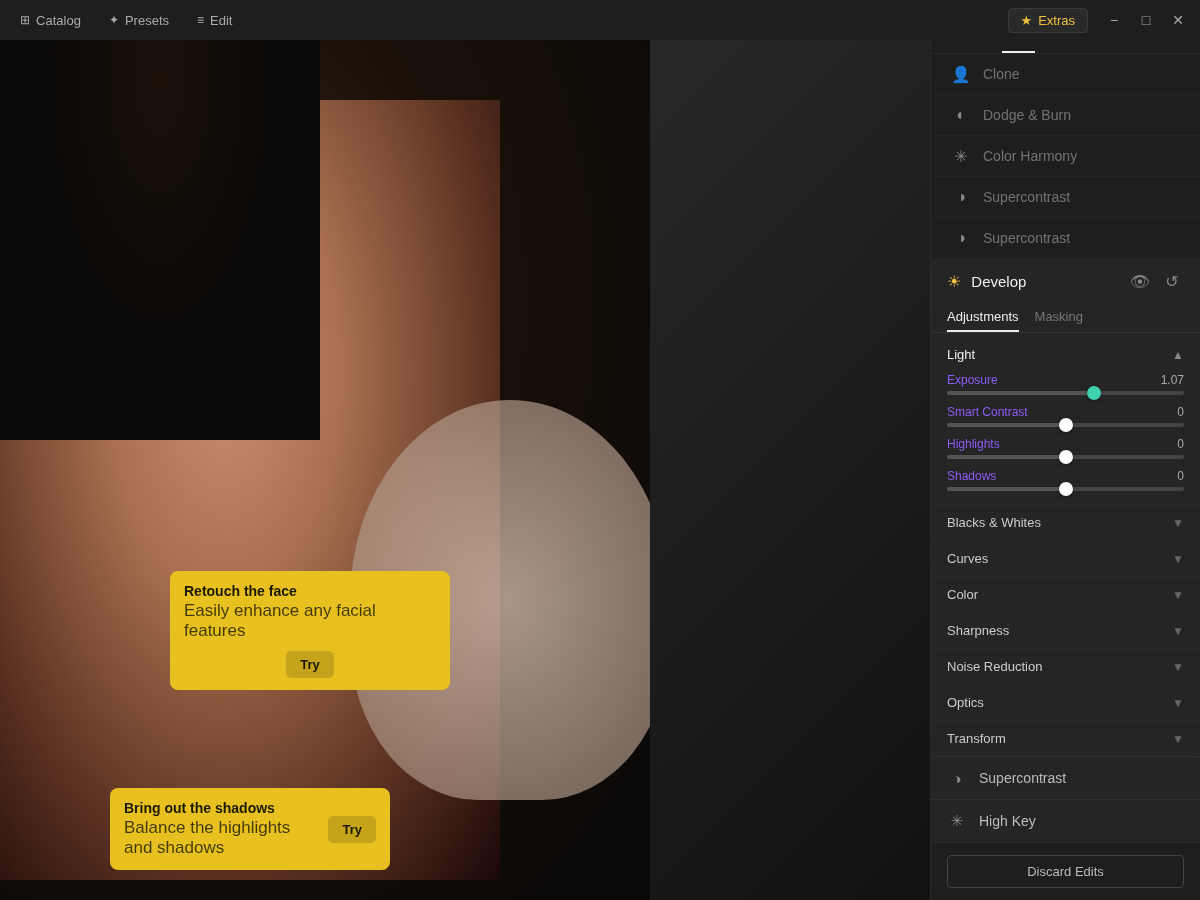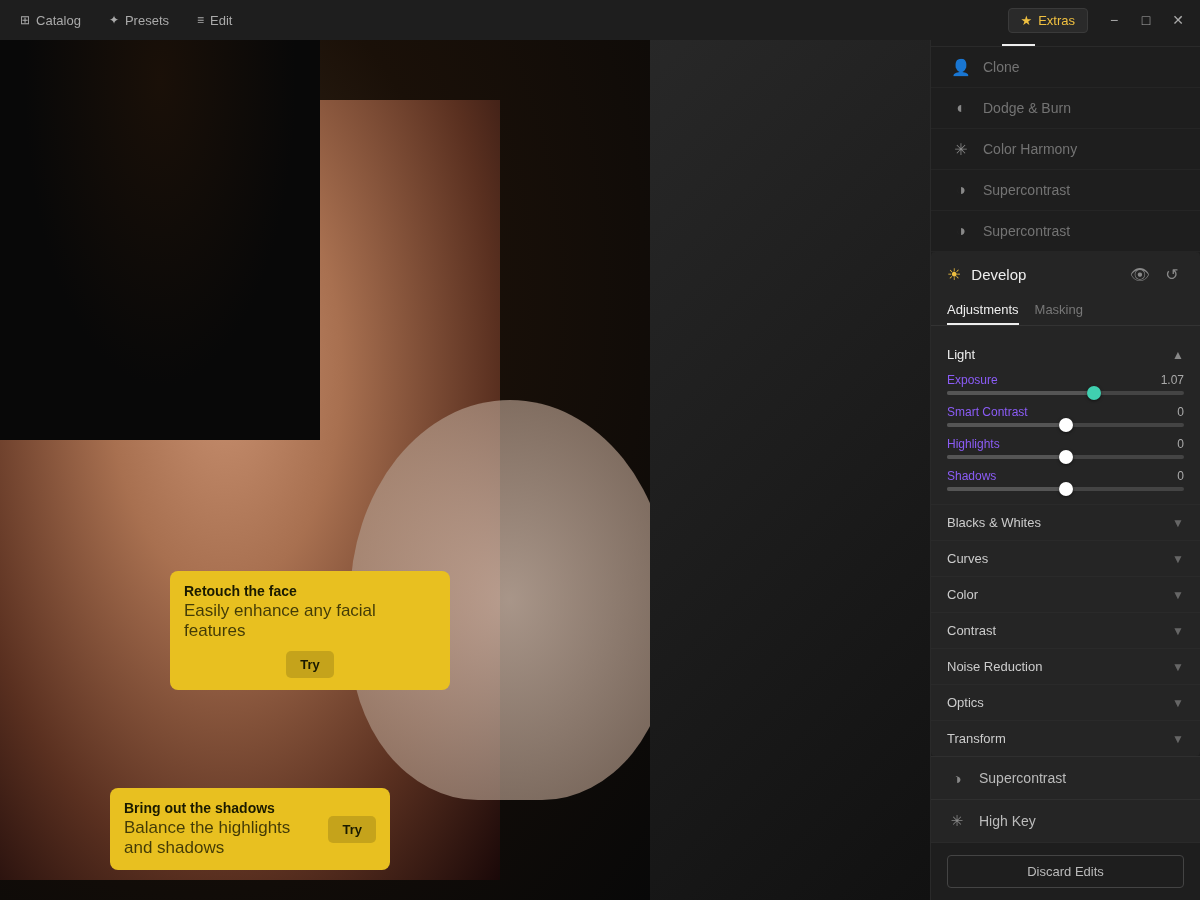--- a/index.html
+++ b/index.html
@@ -286,21 +286,20 @@
     
     .light-section {
       padding: 8px 16px;
     }
     .light-header {
       display: flex;
       align-items: center;
       justify-content: space-between;
       padding: 6px 0;
       cursor: pointer;
-      margin-top: 7px;
     }
     .light-title {
       font-size: 13px;
       color: #eee;
       font-weight: 500;
     }
     .collapse-btn {
       background: transparent;
       border: none;
       color: #888;
@@ -574,21 +573,21 @@
       </div>
       <div class="collapsible-row">
         <span class="collapsible-label">Curves</span>
         <span class="chevron">▼</span>
       </div>
       <div class="collapsible-row">
         <span class="collapsible-label">Color</span>
         <span class="chevron">▼</span>
       </div>
       <div class="collapsible-row">
-        <span class="collapsible-label">Contrast</span>
+        <span class="collapsible-label">Sharpness</span>
         <span class="chevron">▼</span>
       </div>
       <div class="collapsible-row">
         <span class="collapsible-label">Noise Reduction</span>
         <span class="chevron">▼</span>
       </div>
       <div class="collapsible-row">
         <span class="collapsible-label">Optics</span>
         <span class="chevron">▼</span>
       </div>

